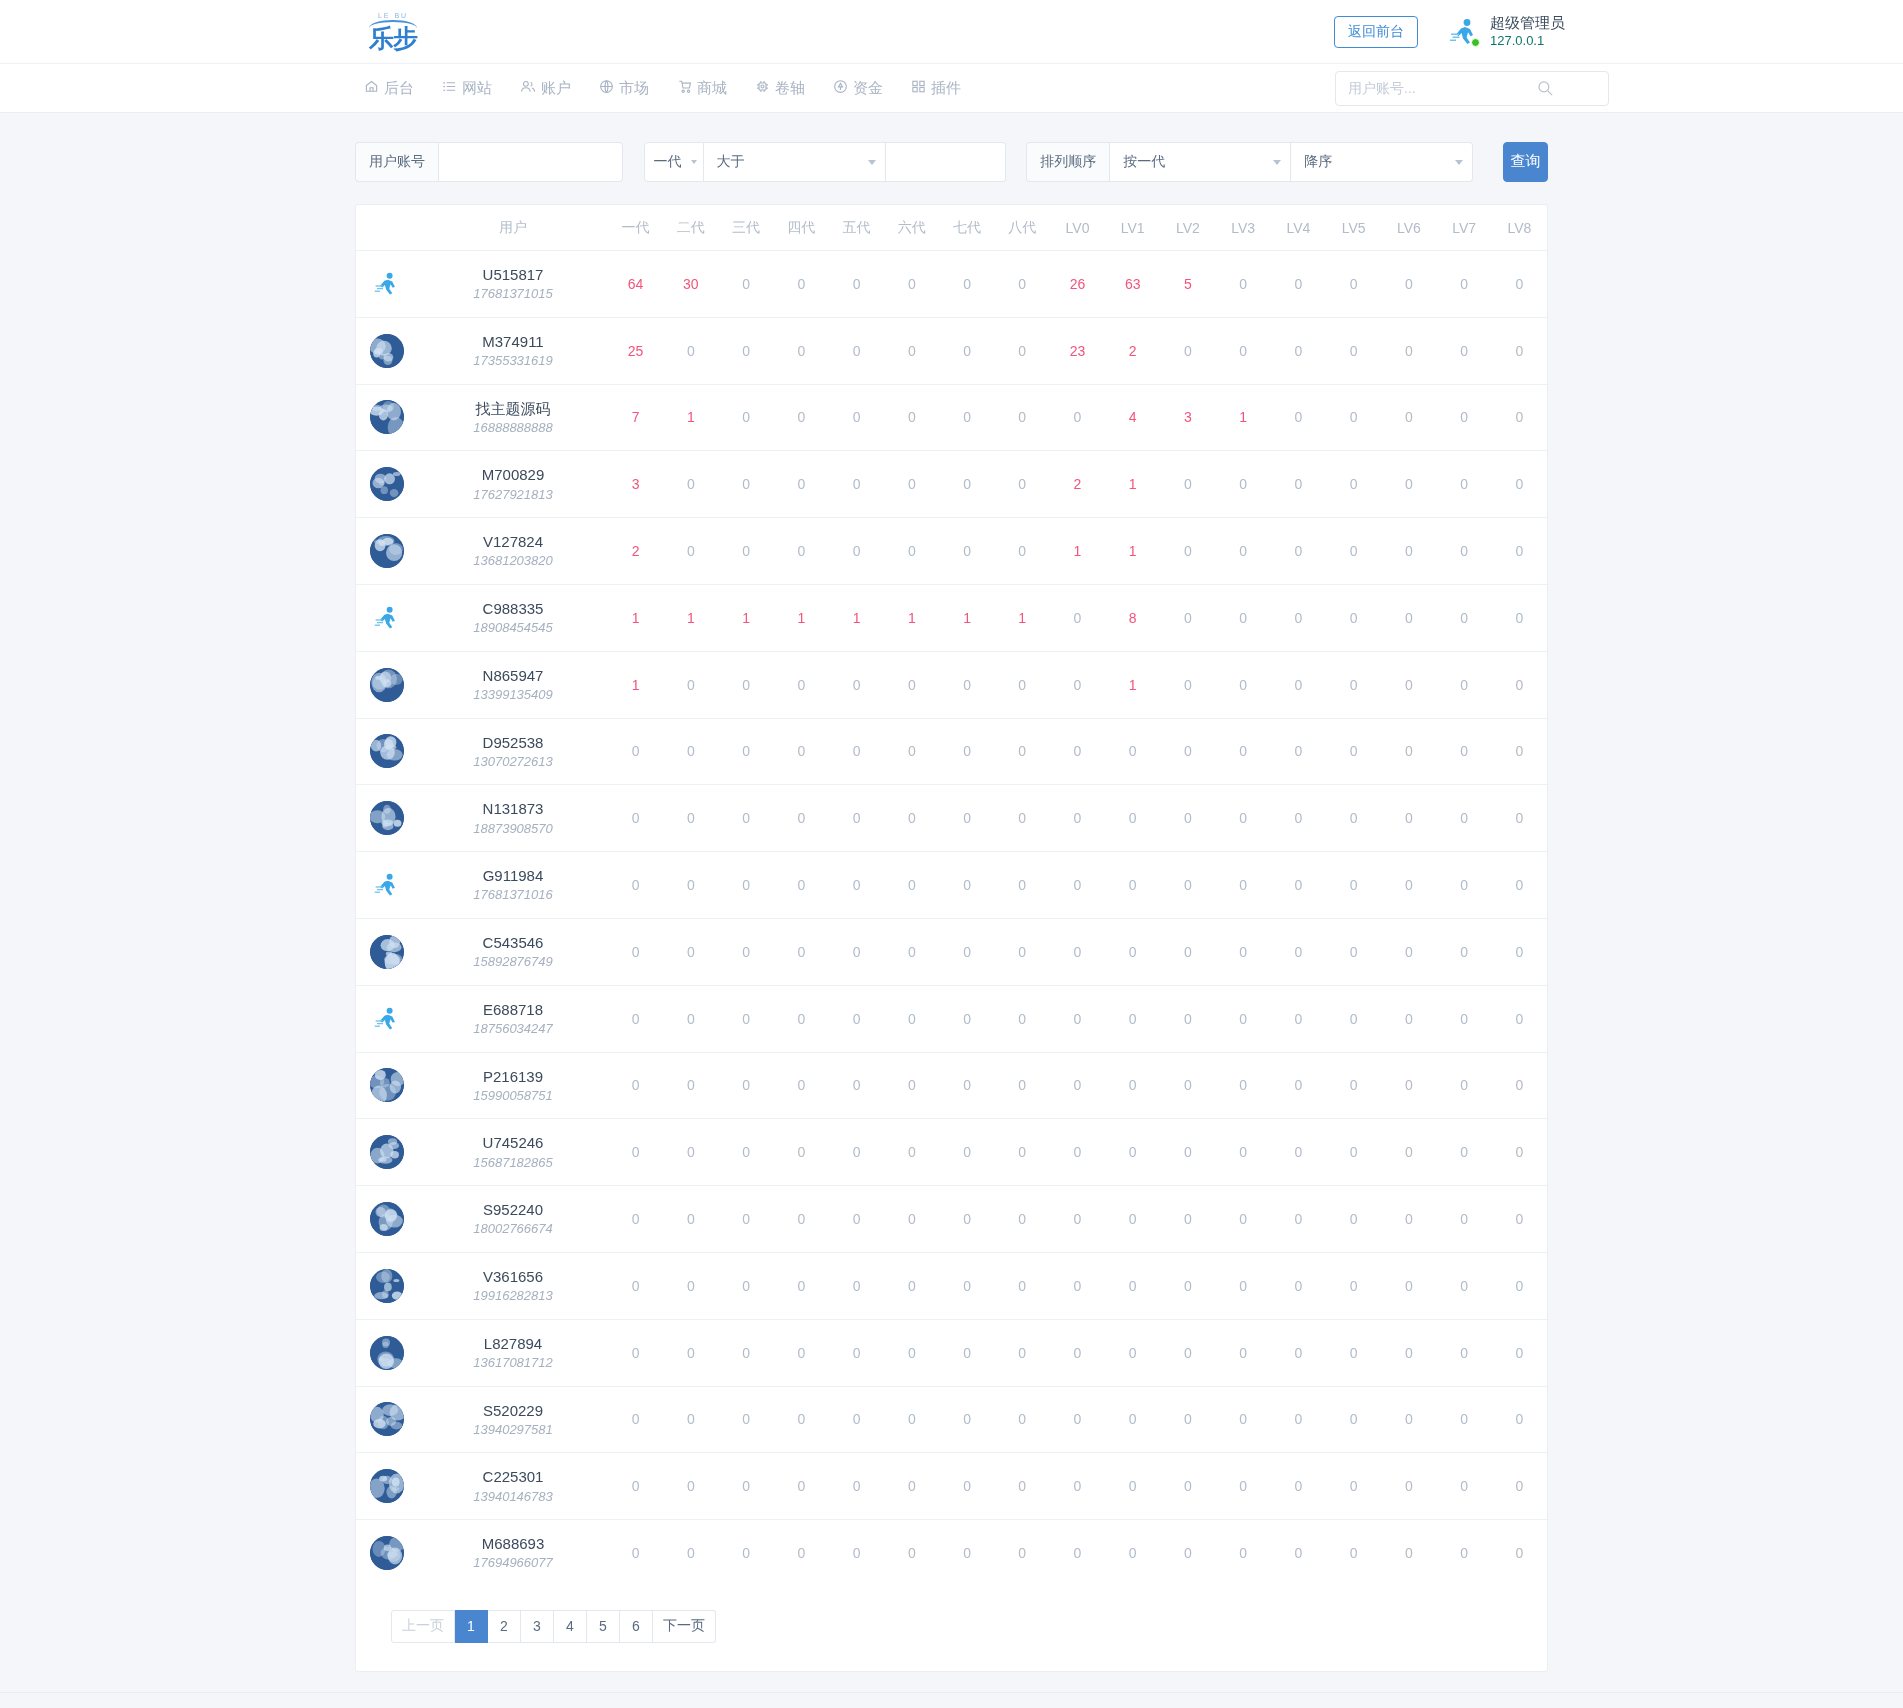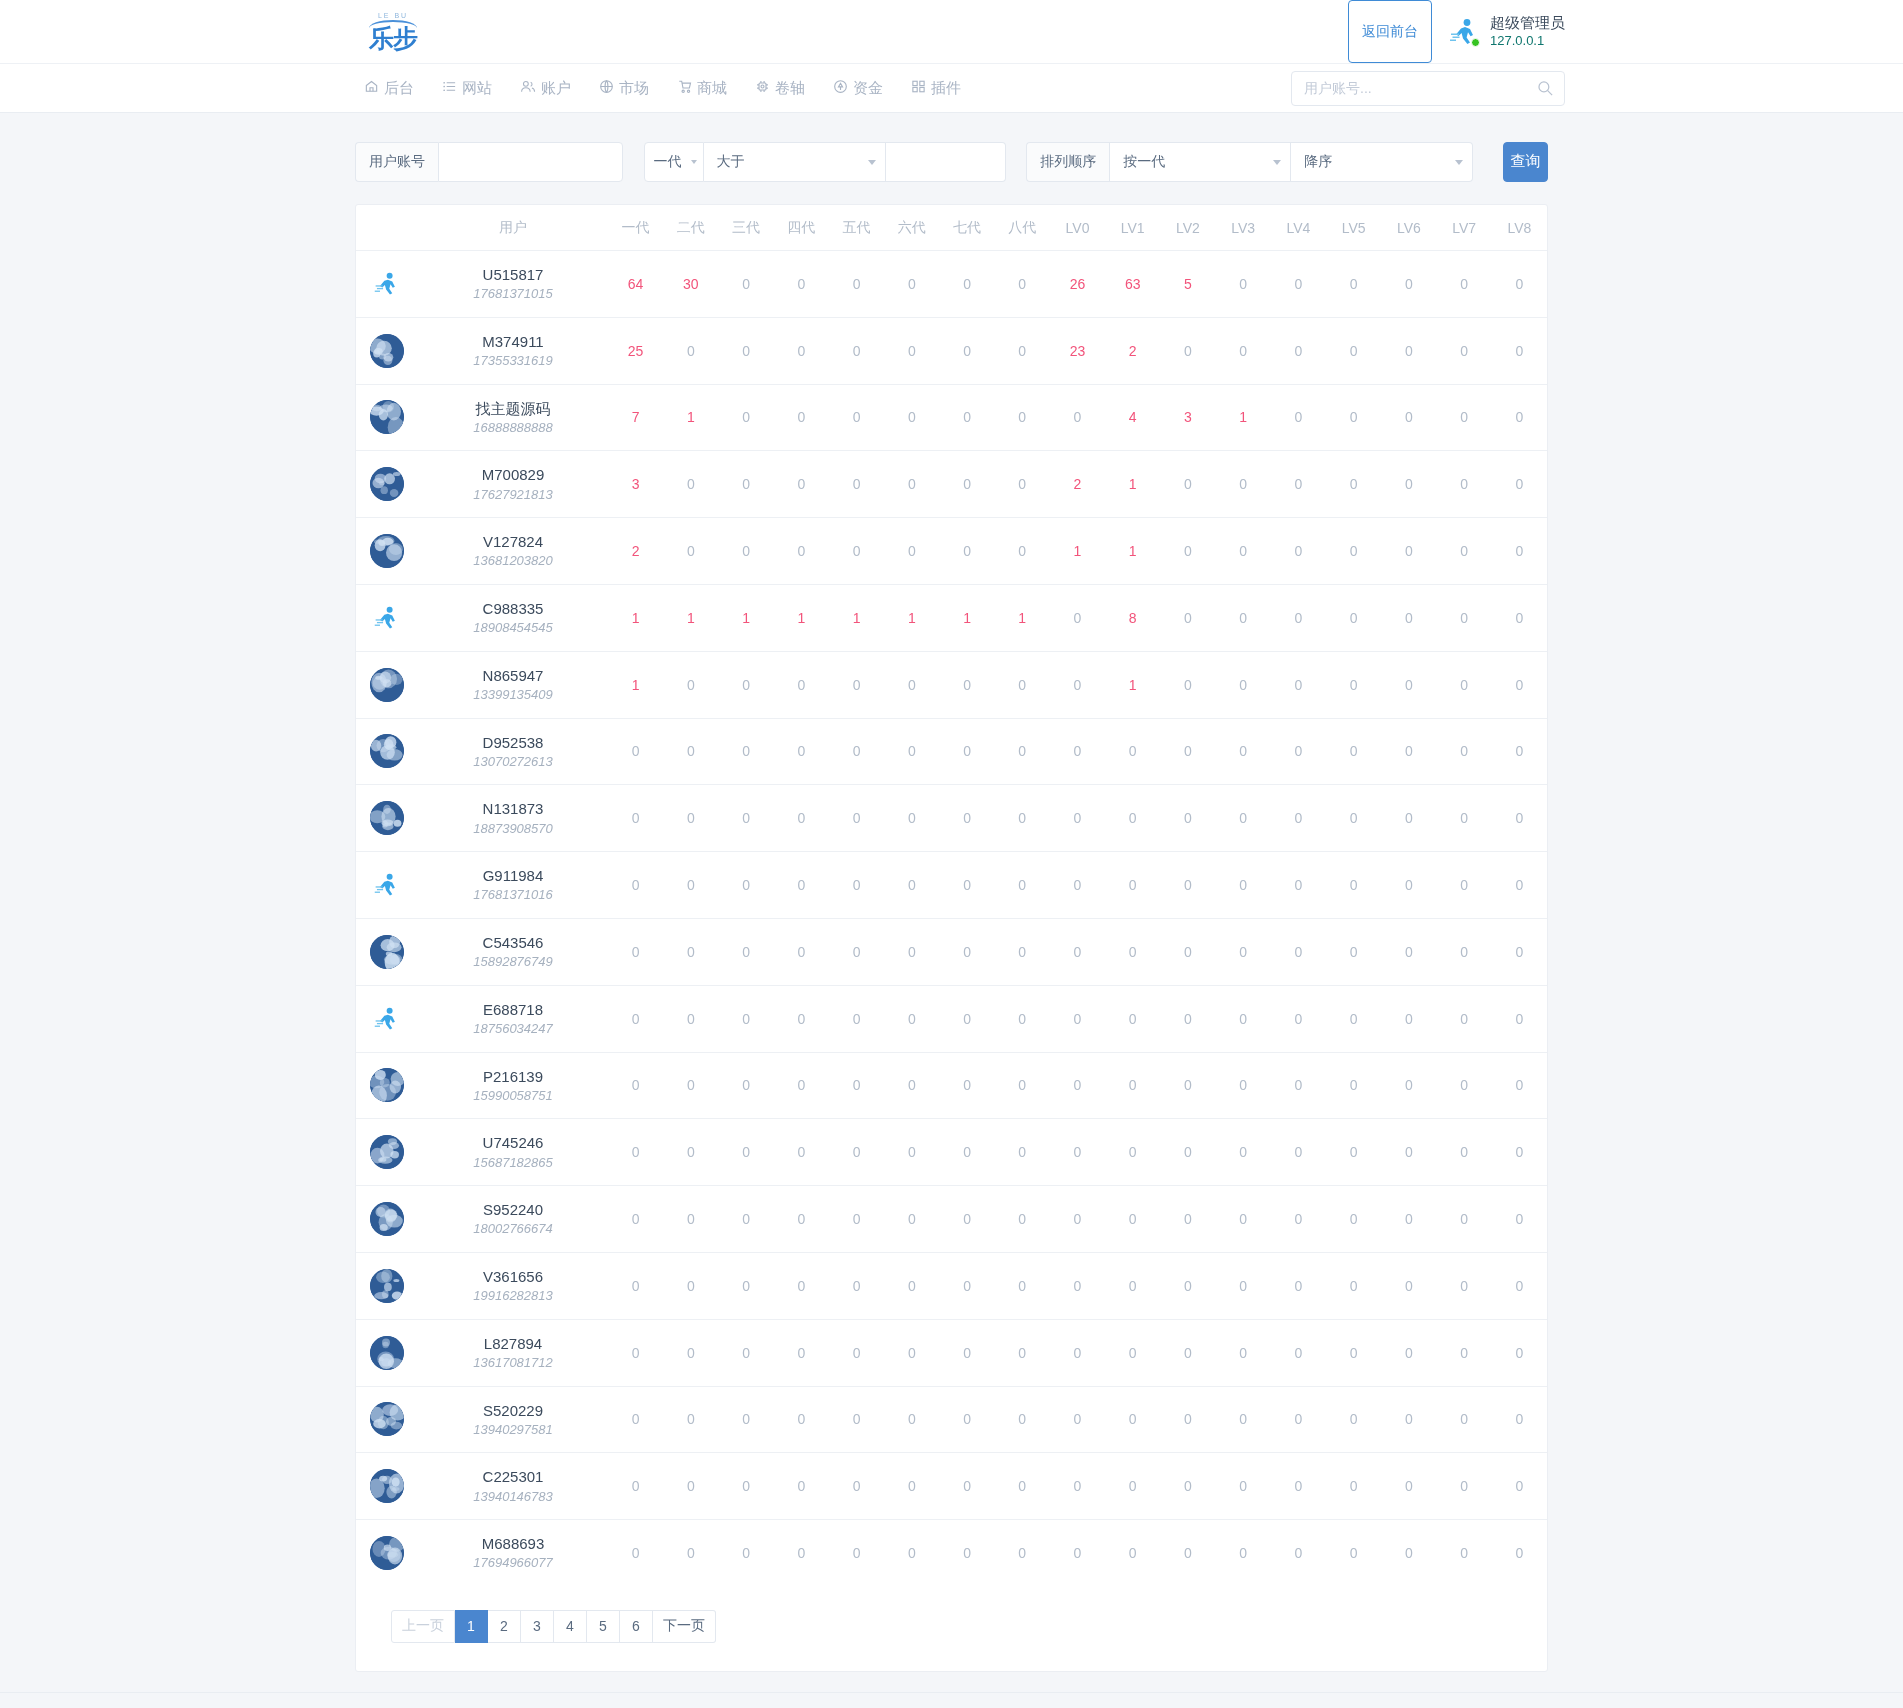--- a/index.html
+++ b/index.html
@@ -47,21 +47,22 @@
     font-weight: bold;
     color: #2f7fd0;
     letter-spacing: -1px;
   }
   .topbar-right {
     position: absolute;
     right: 338px;
     top: 0;
     height: 63px;
     display: flex;
-    gap: 16px;
+    align-items: center;
+    gap: 30px;
   }
   .btn-front {
     border: 1px solid #3f8bd6;
     color: #3f8bd6;
     background: #fff;
     border-radius: 4px;
     font-size: 14px;
     padding: 6px 13px;
     cursor: pointer;
     font-family: inherit;
@@ -113,20 +114,21 @@
   .search-wrap input {
     width: 100%; height: 35px;
     border: 1px solid #e3e8ef;
     border-radius: 4px;
     padding: 0 34px 0 12px;
     font-size: 14px;
     color: #5a6b80;
     font-family: inherit;
     outline: none;
     background: #fff;
+    margin-left: 44px;
   }
   .search-wrap input::placeholder { color: #c3cbd8; }
   .search-ico {
     position: absolute; right: 11px; top: 9px;
     pointer-events: none;
   }
 
   
   .content { padding: 0; }
   .filterbar {

